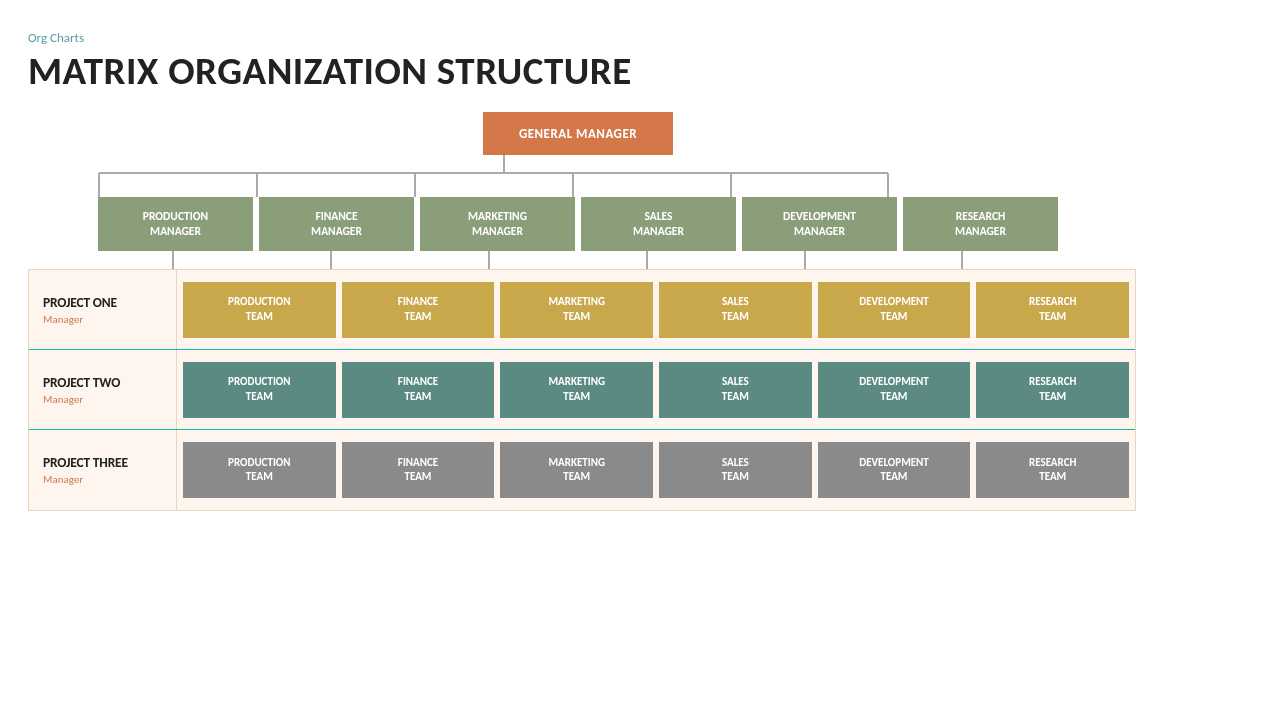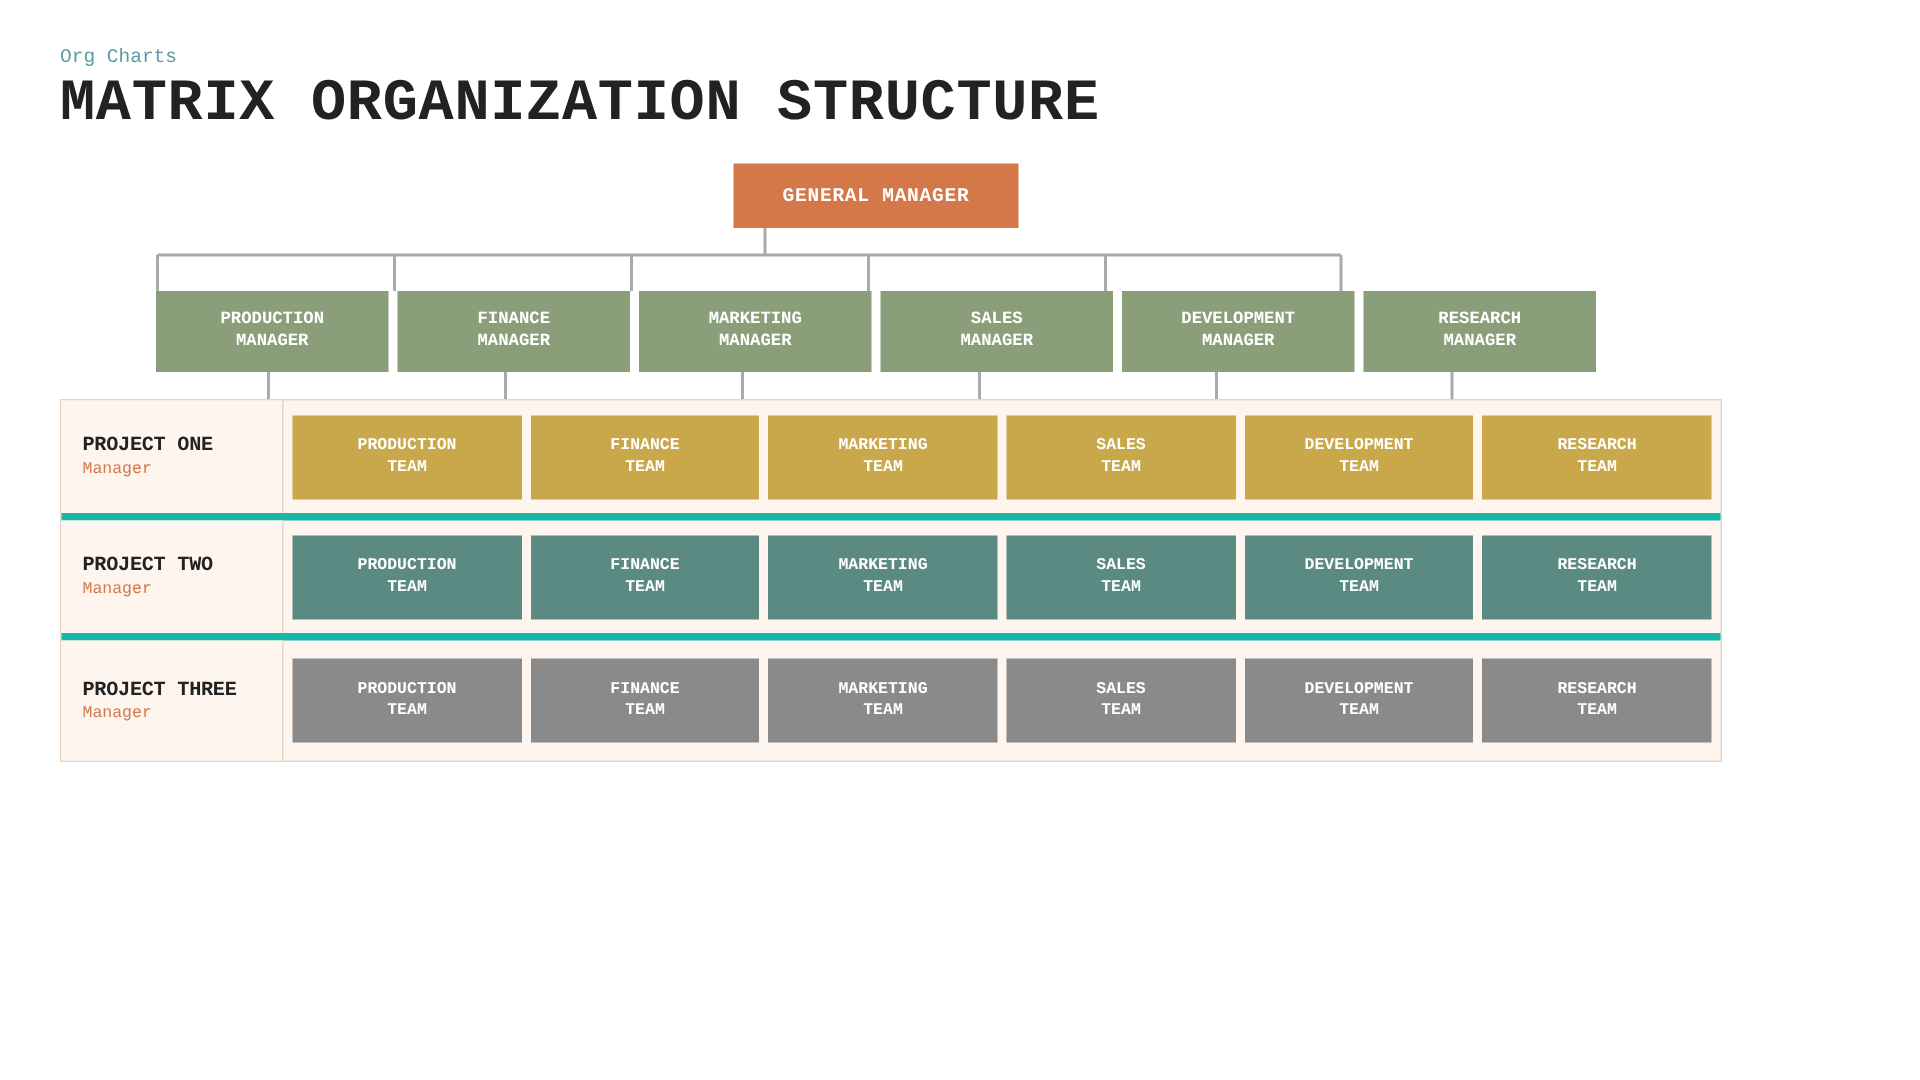--- a/index.html
+++ b/index.html
@@ -6,24 +6,23 @@
     body {
       background: #fff;
       font-family: 'Calibri', 'Segoe UI', Arial, sans-serif;
       width: 1280px;
       height: 720px;
       overflow: hidden;
     }
     .page {
       width: 1020px;
       height: 720px;
-      padding: 30px 40px 20px 40px;
-      display: flex;
-      flex-direction: column;
-      font-family: Liberation Mono, monospace;
+      padding: 30px 40px 20px 28px;
+      display: flex;
+      flex-direction: column;
     }
     .header {
       margin-bottom: 10px;
     }
     .header-subtitle {
       font-size: 13px;
       color: #5b9ba8;
       margin-bottom: 2px;
     }
     .header-title {
@@ -79,21 +78,21 @@
       display: flex;
       flex-direction: column;
       gap: 0;
       margin-top: 0;
       border: 1px solid #e8d5c0;
       background: #fdf5ee;
     }
     .project-row {
       display: flex;
       align-items: stretch;
-      border-bottom: 5px solid #14b8a6;
+      border-bottom: 1px solid #14b8a6;
       min-height: 80px;
     }
     .project-row:last-child {
       border-bottom: none;
     }
     .project-label {
       width: 148px;
       min-width: 148px;
       display: flex;
       flex-direction: column;

